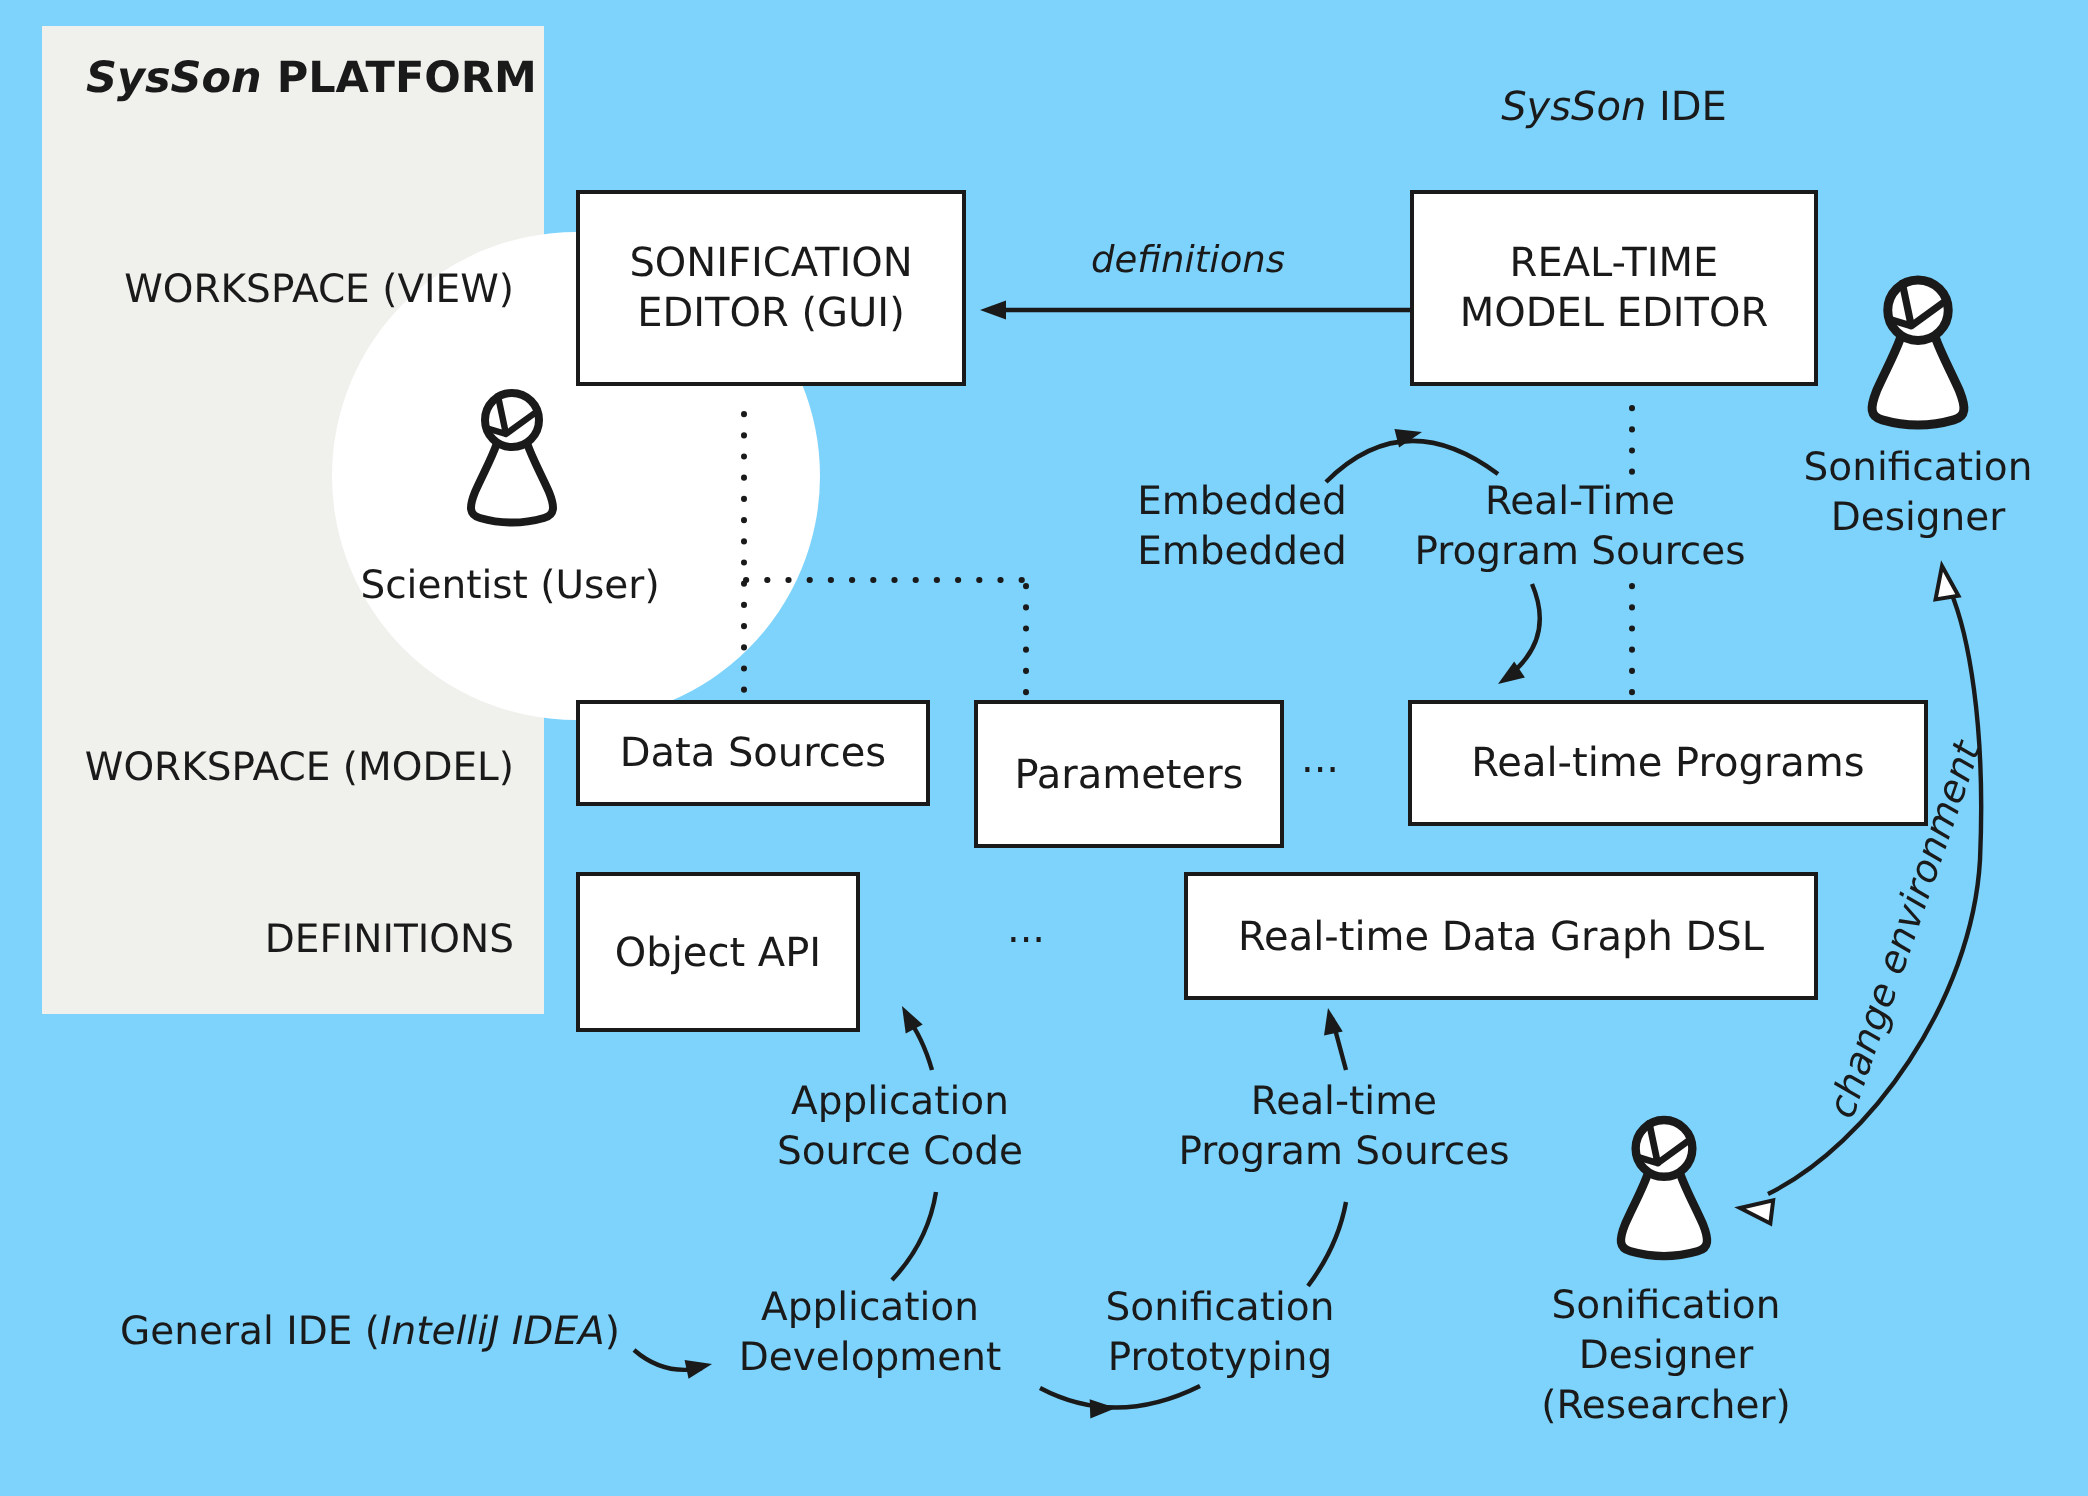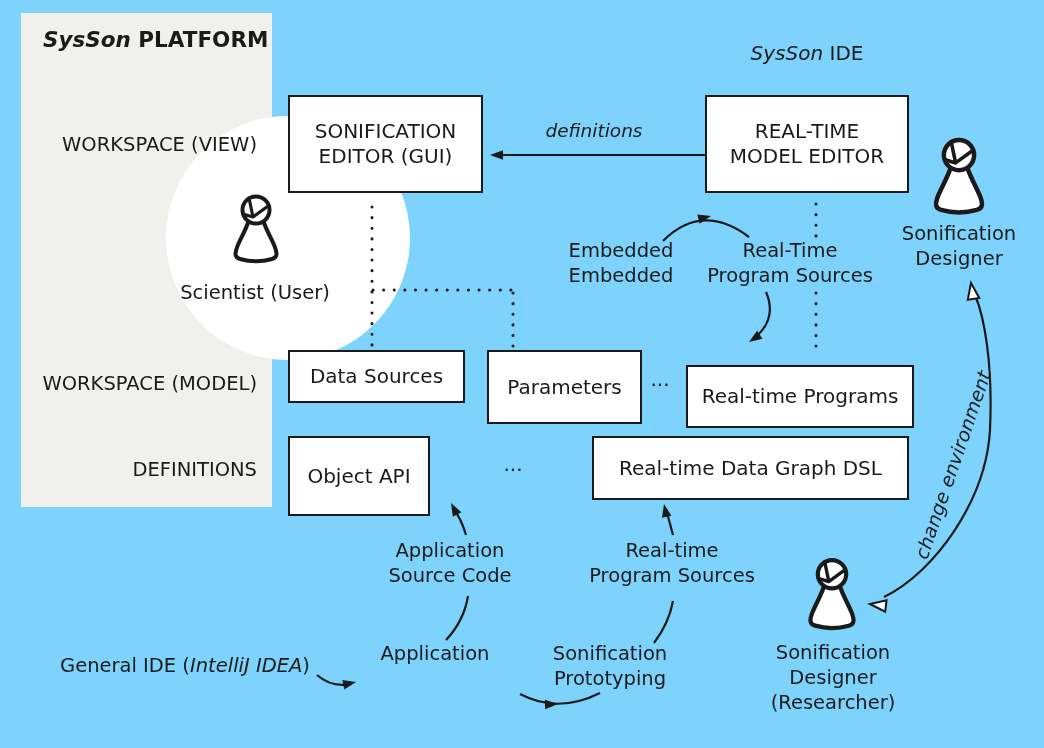--- a/index.html
+++ b/index.html
@@ -109,21 +109,21 @@
   <div class="box" style="left:705px;top:95px;width:204px;height:98px;">
     <span>REAL-TIME</span>
     <span>MODEL EDITOR</span>
   </div>
   <div class="box" style="left:288px;top:350px;width:177px;height:53px;">
     <span>Data Sources</span>
   </div>
   <div class="box" style="left:487px;top:350px;width:155px;height:74px;">
     <span>Parameters</span>
   </div>
-  <div class="box" style="left:686px;top:350px;width:228px;height:63px;margin-top:15px;">
+  <div class="box" style="left:704px;top:350px;width:260px;height:63px;">
     <span>Real-time Programs</span>
   </div>
   <div class="box" style="left:288px;top:436px;width:142px;height:80px;">
     <span>Object API</span>
   </div>
   <div class="box" style="left:592px;top:436px;width:317px;height:64px;">
     <span>Real-time Data Graph DSL</span>
   </div>
 
   <div class="lbl cx" style="left:660px;top:367px;font-size:20px;">...</div>
@@ -157,20 +157,21 @@
     <div>Real-time</div>
     <div>Program Sources</div>
   </div>
 
   <div class="lbl cx" style="left:185px;top:653px;">
     <span>General IDE (</span><span class="it">IntelliJ IDEA</span><span>)</span>
   </div>
 
   <div class="lbl cx" style="left:435px;top:641px;">
     <div>Application</div>
+    <div>Development</div>
   </div>
 
   <div class="lbl cx" style="left:610px;top:641px;">
     <div>Sonification</div>
     <div>Prototyping</div>
   </div>
 
   <div class="lbl cx" style="left:833px;top:640px;">
     <div>Sonification</div>
     <div>Designer</div>

